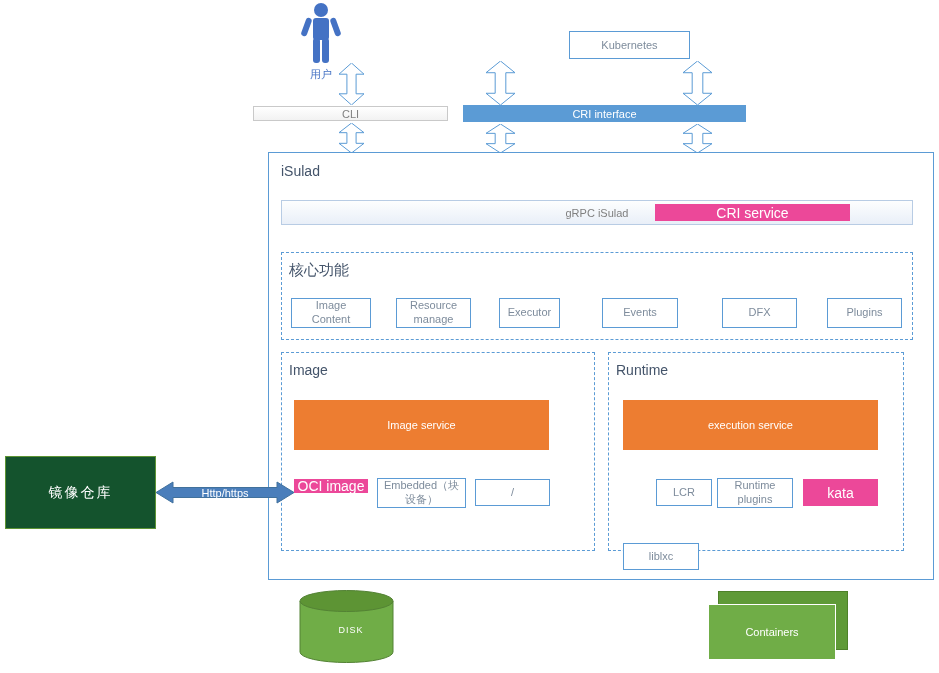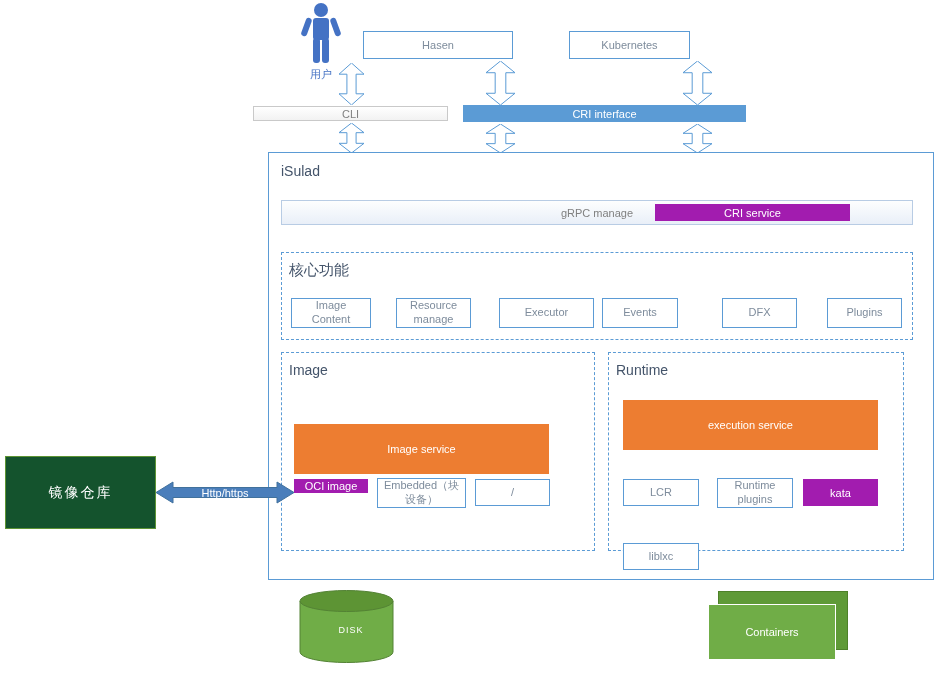--- a/index.html
+++ b/index.html
@@ -3,21 +3,21 @@
 <meta charset="utf-8">
 <style>
   * { margin:0; padding:0; box-sizing:border-box; }
   html,body { background:#ffffff; }
   body { font-family:"Liberation Sans", sans-serif; }
   .canvas { position:relative; width:939px; height:673px; background:#ffffff; overflow:hidden; }
   .abs { position:absolute; }
   .cbox { display:flex; align-items:center; justify-content:center; text-align:center; }
   .node { background:#fff; border:1px solid #5B9BD5; color:#7e8c9c; font-size:11px; }
   .small-box { background:#fff; border:1px solid #5B9BD5; color:#7e8c9c; font-size:11px; line-height:1.25; padding:1px 3px; }
-  .blue-box { background:#a21caf; color:#ffffff; font-size:11px; }
+  .blue-box { background:#ec4899; color:#ffffff; font-size:14px; }
   .orange-box { background:#ED7D31; color:#ffffff; font-size:11px; }
   .dashed { border:1px dashed #5B9BD5; background:transparent; }
   .title { color:#44546A; font-size:14px; white-space:nowrap; }
   .big-frame { border:1.5px solid #5B9BD5; background:#ffffff; }
   .cli-bar { background:linear-gradient(#ffffff,#f2f2f2); border:1px solid #c9c9c9; color:#808080; font-size:11px; }
   .cri-bar { background:#5B9BD5; color:#ffffff; font-size:11px; }
   .grpc-bar { background:linear-gradient(#fdfefe,#e9eff8); border:1px solid #b8cce4; color:#808080; font-size:11px; }
   .user-label { color:#4472C4; font-size:11px; }
   .green-box { background:#14532d; border:1px solid #5d9434; color:#ffffff; font-size:14px; letter-spacing:2px; }
   .containers-back { background:#5f9a37; border:1px solid #4e8129; }
@@ -37,21 +37,20 @@
         <rect x="12" y="16" width="16" height="22" rx="3"></rect>
         <rect x="5" y="16" width="6" height="19" rx="3" transform="rotate(20 8 18)"></rect>
         <rect x="29" y="16" width="6" height="19" rx="3" transform="rotate(-20 32 18)"></rect>
         <rect x="12" y="36" width="7" height="25" rx="3"></rect>
         <rect x="21" y="36" width="7" height="25" rx="3"></rect>
       </g>
     </svg>
   </div>
   <div class="abs cbox user-label" style="left:303px; top:67px; width:36px; height:14px;">用户</div>
 
-  <div class="abs cbox node" style="left:363px; top:31px; width:150px; height:28px;">Hasen</div>
   <div class="abs cbox node" style="left:569px; top:31px; width:121px; height:28px;">Kubernetes</div>
 
   <div class="abs cbox cri-bar" style="left:463px; top:105px; width:283px; height:17px;">CRI interface</div>
   <div class="abs cbox cli-bar" style="left:253px; top:106px; width:195px; height:15px;">CLI</div>
 
   <svg class="abs" style="left:339px; top:63px;" width="25" height="42" viewBox="0 0 30 45" preserveAspectRatio="none">
     <polygon points="15,0 30,12 20.5,12 20.5,33 30,33 15,45 0,33 9.5,33 9.5,12 0,12" fill="#ffffff" stroke="#5B9BD5" stroke-width="1" vector-effect="non-scaling-stroke"></polygon>
   </svg>
   <svg class="abs" style="left:486px; top:61px;" width="29" height="44" viewBox="0 0 30 45" preserveAspectRatio="none">
     <polygon points="15,0 30,12 20.5,12 20.5,33 30,33 15,45 0,33 9.5,33 9.5,12 0,12" fill="#ffffff" stroke="#5B9BD5" stroke-width="1" vector-effect="non-scaling-stroke"></polygon>
@@ -65,43 +64,43 @@
   <svg class="abs" style="left:486px; top:124px;" width="29" height="29" viewBox="0 0 30 31" preserveAspectRatio="none">
     <polygon points="15,0 30,10 20.5,10 20.5,21 30,21 15,31 0,21 9.5,21 9.5,10 0,10" fill="#ffffff" stroke="#5B9BD5" stroke-width="1" vector-effect="non-scaling-stroke"></polygon>
   </svg>
   <svg class="abs" style="left:683px; top:124px;" width="29" height="29" viewBox="0 0 30 31" preserveAspectRatio="none">
     <polygon points="15,0 30,10 20.5,10 20.5,21 30,21 15,31 0,21 9.5,21 9.5,10 0,10" fill="#ffffff" stroke="#5B9BD5" stroke-width="1" vector-effect="non-scaling-stroke"></polygon>
   </svg>
 
   <div class="abs big-frame" style="left:268px; top:152px; width:666px; height:428px;"></div>
   <div class="abs title" style="left:281px; top:163px;">iSulad</div>
 
-  <div class="abs cbox grpc-bar" style="left:281px; top:200px; width:632px; height:25px;">gRPC manage</div>
+  <div class="abs cbox grpc-bar" style="left:281px; top:200px; width:632px; height:25px;">gRPC iSulad</div>
   <div class="abs cbox blue-box" style="left:655px; top:204px; width:195px; height:17px;">CRI service</div>
 
   <div class="abs dashed" style="left:281px; top:252px; width:632px; height:88px;"></div>
   <div class="abs title" style="left:289px; top:261px; font-size:15px;">核心功能</div>
   <div class="abs cbox small-box" style="left:291px; top:298px; width:80px; height:30px;">Image Content</div>
   <div class="abs cbox small-box" style="left:396px; top:298px; width:75px; height:30px;">Resource manage</div>
-  <div class="abs cbox small-box" style="left:499px; top:298px; width:95px; height:30px;">Executor</div>
+  <div class="abs cbox small-box" style="left:499px; top:298px; width:61px; height:30px;">Executor</div>
   <div class="abs cbox small-box" style="left:602px; top:298px; width:76px; height:30px;">Events</div>
   <div class="abs cbox small-box" style="left:722px; top:298px; width:75px; height:30px;">DFX</div>
   <div class="abs cbox small-box" style="left:827px; top:298px; width:75px; height:30px;">Plugins</div>
 
   <div class="abs dashed" style="left:281px; top:352px; width:314px; height:199px;"></div>
   <div class="abs title" style="left:289px; top:362px;">Image</div>
-  <div class="abs cbox orange-box" style="left:294px; top:400px; width:255px; height:50px;margin-top:24px;">Image service</div>
+  <div class="abs cbox orange-box" style="left:294px; top:400px; width:255px; height:50px;">Image service</div>
   <div class="abs cbox blue-box" style="left:294px; top:479px; width:74px; height:14px;">OCI image</div>
   <div class="abs cbox small-box" style="left:377px; top:478px; width:89px; height:30px;">Embedded（块设备）</div>
   <div class="abs cbox small-box" style="left:475px; top:479px; width:75px; height:27px;">/</div>
 
   <div class="abs dashed" style="left:608px; top:352px; width:296px; height:199px;"></div>
   <div class="abs title" style="left:616px; top:362px;">Runtime</div>
   <div class="abs cbox orange-box" style="left:623px; top:400px; width:255px; height:50px;">execution service</div>
-  <div class="abs cbox small-box" style="left:623px; top:479px; width:76px; height:27px;">LCR</div>
+  <div class="abs cbox small-box" style="left:656px; top:479px; width:56px; height:27px;">LCR</div>
   <div class="abs cbox small-box" style="left:717px; top:478px; width:76px; height:30px;">Runtime plugins</div>
   <div class="abs cbox blue-box" style="left:803px; top:479px; width:75px; height:27px;">kata</div>
   <div class="abs cbox small-box" style="left:623px; top:507px; width:76px; height:27px;margin-top:36px;">liblxc</div>
 
   <div class="abs cbox green-box" style="left:5px; top:456px; width:151px; height:73px;">镜像仓库</div>
   <div class="abs" style="left:156px; top:481px; width:138px; height:23px;">
     <svg width="138" height="23" viewBox="0 0 138 23">
       <polygon points="0,11.5 17,1 17,6.5 121,6.5 121,1 138,11.5 121,22 121,16.5 17,16.5 17,22" fill="#4A7EBB" stroke="#41719C" stroke-width="1"></polygon>
     </svg>
     <span class="http-label">Http/https</span>

